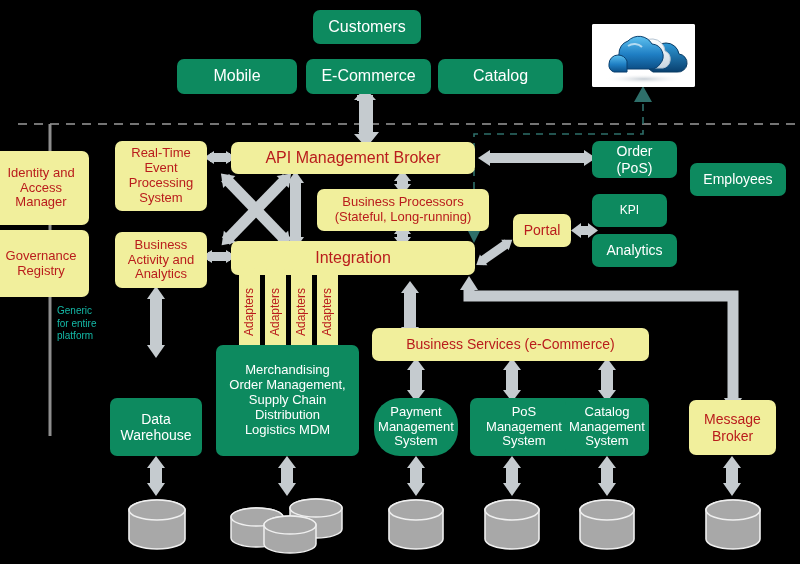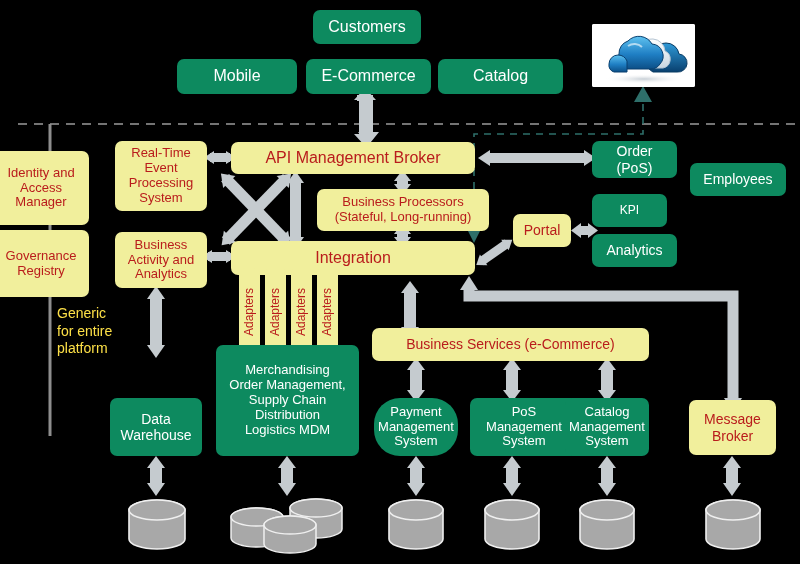--- a/index.html
+++ b/index.html
@@ -37,24 +37,24 @@
   }
   .vert{
     writing-mode:vertical-rl;
     transform:rotate(180deg);
     white-space:nowrap;
     border-radius:6px;
     padding:0;
   }
   .plain-text{
     position:absolute;
-    color:#fde047;
+    color:#14b8a6;
     line-height:1.25;
     white-space:pre-line;
-    font-size:14px;
+    font-size:10px;
   }
   svg.layer{
     position:absolute;
     left:0;top:0;
     width:800px;height:564px;
     overflow:visible;
     pointer-events:none;
   }
   svg.layer.under{z-index:1;}
   .node{z-index:3;}

